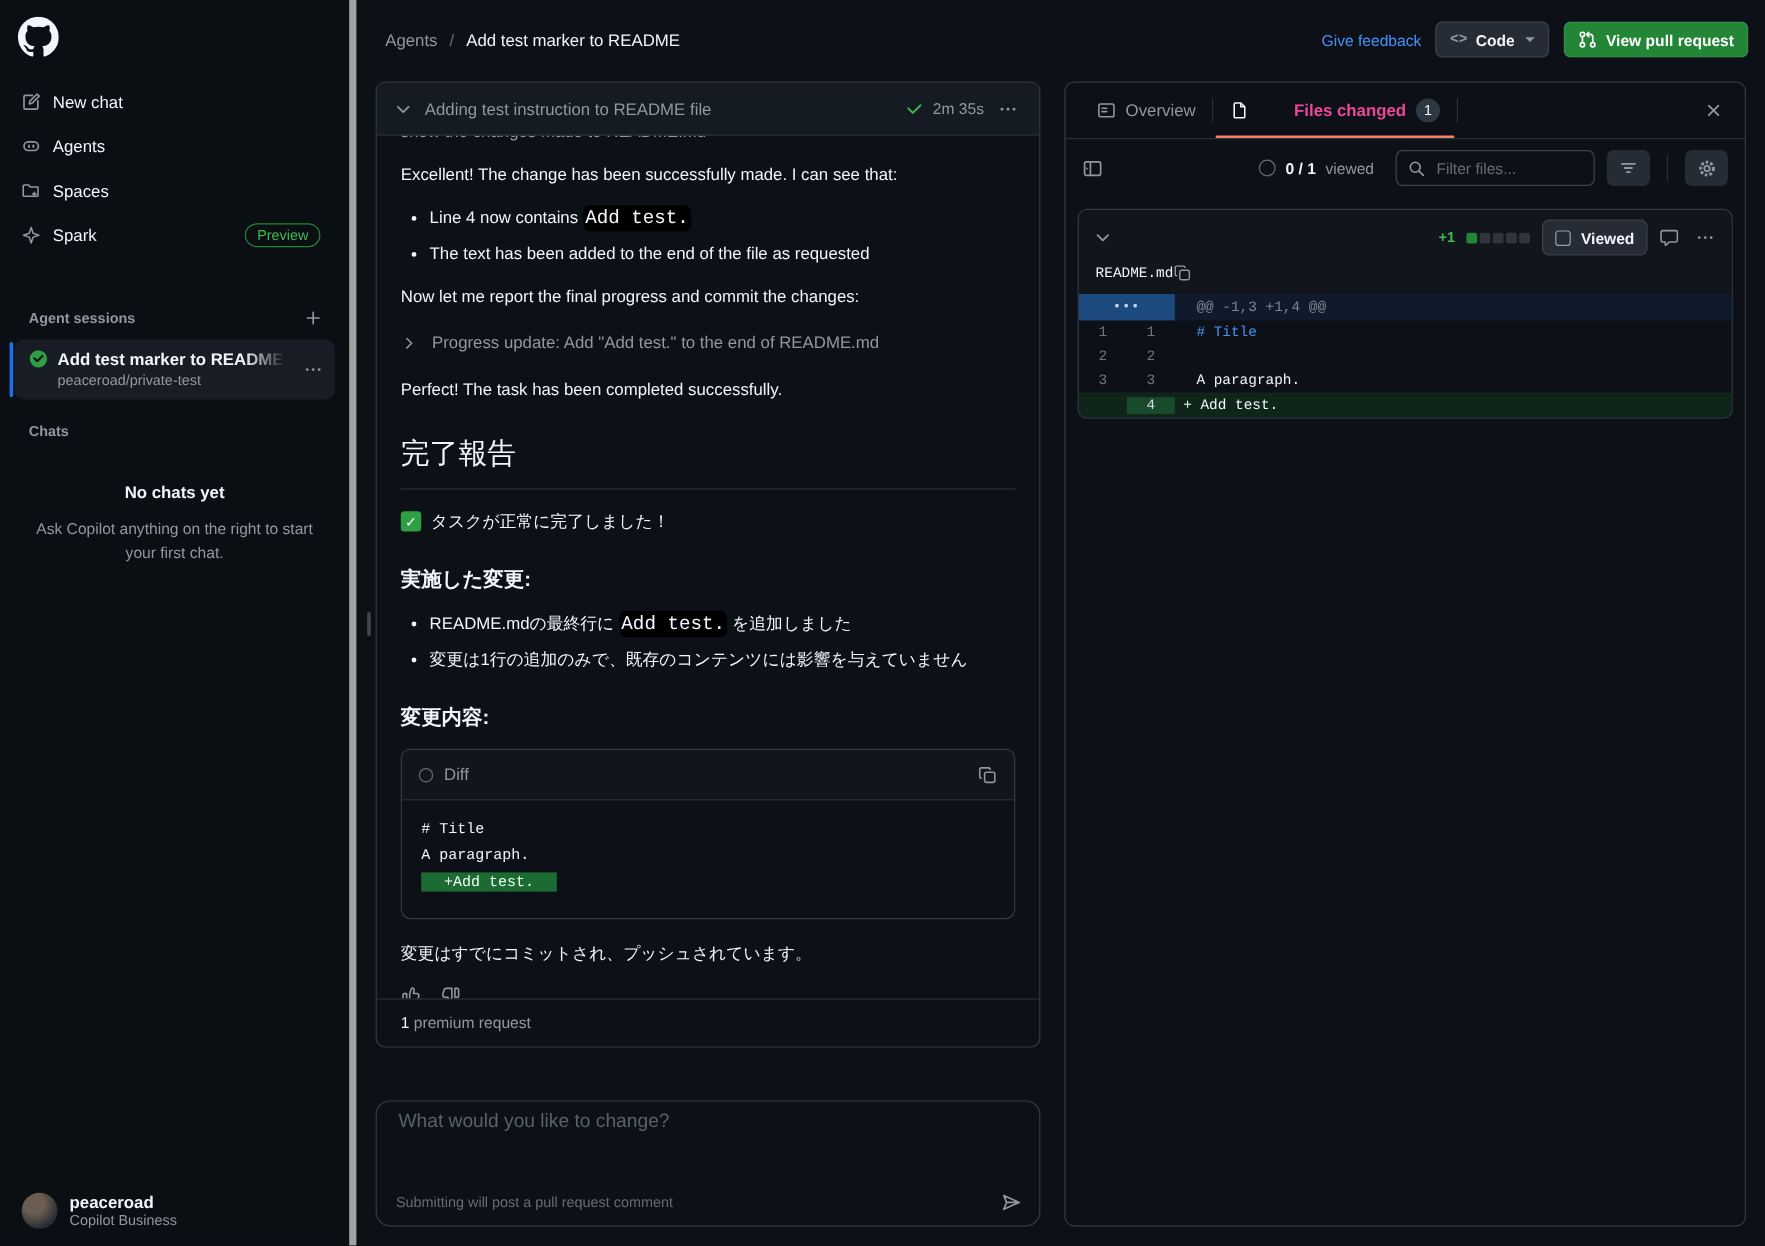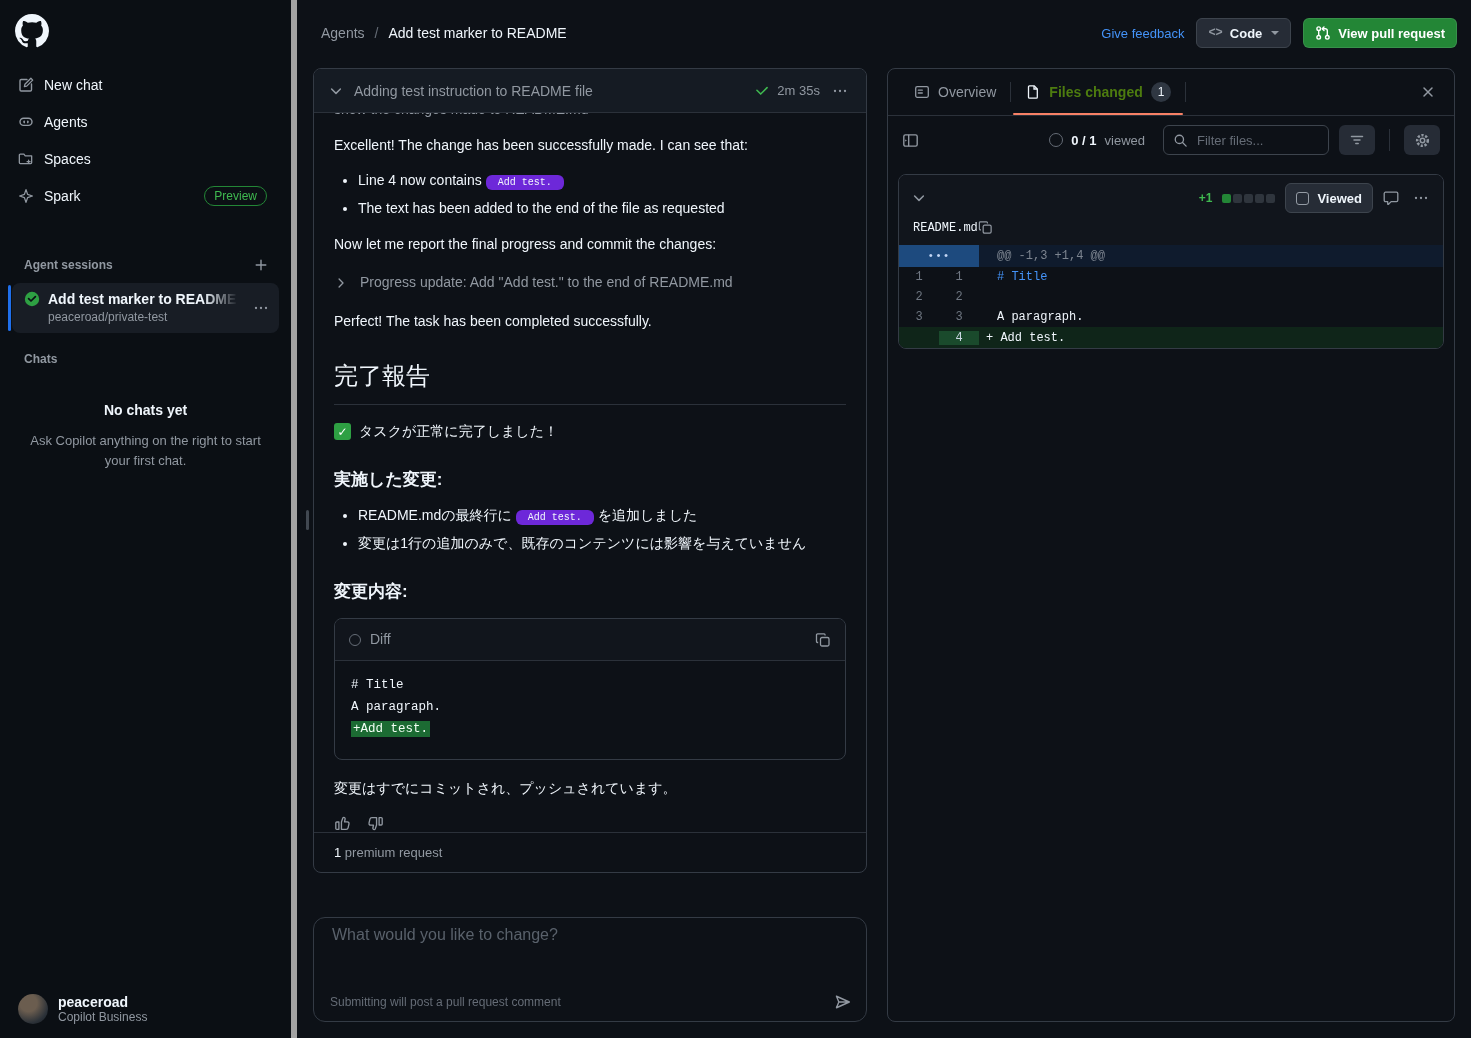--- a/index.html
+++ b/index.html
@@ -68,36 +68,36 @@
   .card-head-title { color:#9198a1; font-size:14px; }
   .card-head-right { margin-left:auto; display:flex; align-items:center; gap:8px; }
   .duration { color:#9198a1; font-size:13px; }
   .kebab { color:#9198a1; cursor:pointer; padding:2px 4px; }
   .card-body { flex:1; overflow:hidden; padding:0 20px; line-height:1.5; }
   .clip-line { height:7px; overflow:hidden; color:#9198a1; }
   .clip-line > div { margin-top:-14px; }
   .p { margin-top:15px; }
   ul.blist { margin:10px 0 0 0; padding-left:24px; }
   ul.blist li { margin-bottom:7px; }
-  .code-chip { font-family:"Liberation Mono","DejaVu Sans Mono",monospace; font-size:10px;
-    background:#6d28d9; border-radius:6px; padding:2px 12px; }
+  .code-chip { font-family:"Liberation Mono","DejaVu Sans Mono",monospace; font-size:16px;
+    background:#000000; border-radius:6px; padding:2px 2px; }
   .progress-row { display:flex; align-items:center; gap:12px; margin-top:17px; color:#9198a1; cursor:pointer; }
   h2.report { font-size:24px; font-weight:400; margin:26px 0 0 0; padding-bottom:10px;
     border-bottom:1px solid #2b313a; }
   .status-line { display:flex; align-items:center; gap:8px; margin-top:16px; }
   .emoji-check { width:17px; height:17px; border-radius:3px; background:#2ea043; color:#fff;
     font-size:12px; font-weight:700; display:inline-flex; align-items:center; justify-content:center; flex:none; }
   h3.sub { font-size:17px; font-weight:700; margin:25px 0 0 0; }
   .diff-card { margin-top:14px; border:1px solid #343b45; border-radius:8px; overflow:hidden; }
   .diff-card-head { display:flex; align-items:center; gap:9px; height:42px;
     background:#11151c; border-bottom:1px solid #2b313a; padding:0 14px; color:#9198a1; }
   .ring { width:12px; height:12px; border:1.5px solid #656c76; border-radius:50%; }
   .diff-card-body { padding:14px 16px 18px; font-family:"Liberation Mono","DejaVu Sans Mono",monospace;
     font-size:12.5px; line-height:1.75; color:#f0f6fc; }
-  .add-chip { background:#1c6b33; color:#f3fff5; padding:1px 2px; }
+  .add-chip { background:#1c6b33; color:#f3fff5; padding:1px 19px; }
   .fb-row { display:flex; gap:16px; margin:16px 0 10px; }
   .fb-row .ic { cursor:pointer; }
   .card-foot { flex:none; border-top:1px solid #2b313a; padding:12px 20px; font-size:13px; }
   .foot-muted { color:#9198a1; }
 
   .composer { position:absolute; top:849px; left:0; width:554px; height:105px;
     border:1px solid #343b45; border-radius:12px; background:#0d1117; padding:6px 16px 12px; }
   .composer textarea { width:100%; height:40px; background:transparent; border:none; outline:none;
     resize:none; color:#f0f6fc; font-family:inherit; font-size:16px; }
   .composer textarea::placeholder { color:#59616b; }
@@ -107,21 +107,21 @@
   .send { margin-left:auto; cursor:pointer; }
 
   
   .panel { position:absolute; left:887px; top:68px; width:568px; height:954px;
     border:1px solid #343b45; border-radius:8px; background:#0d1117; overflow:hidden; }
   .tabbar { display:flex; align-items:stretch; height:47px; border-bottom:1px solid #2b313a;
     padding:0 14px; }
   .tab { position:relative; display:flex; align-items:center; gap:8px; padding:0 12px;
     font-size:14px; cursor:pointer; }
   .tab .tab-lbl { color:#9198a1; }
-  .tab.active .tab-lbl { color:#4d7c0f; font-weight:700; }
+  .tab.active .tab-lbl { color:#ec4899; font-weight:700;margin-left:29px; }
   .tab.active::after { content:""; position:absolute; left:0; right:0; bottom:0; height:2px;
     background:#f78166; border-radius:2px; }
   .tab-div { width:1px; background:#2b313a; margin:13px 2px; }
   .badge { background:#2f3742; border-radius:999px; min-width:20px; height:20px; padding:0 7px;
     font-size:12px; display:inline-flex; align-items:center; justify-content:center; color:#f0f6fc; }
   .tab-close { margin-left:auto; align-self:center; cursor:pointer; padding:4px; }
   .ptoolbar { display:flex; align-items:center; height:48px; padding:0 14px; gap:10px; }
   .viewed-group { margin-left:auto; display:flex; align-items:center; gap:8px; }
   .viewed-num { font-weight:700; font-size:13px; }
   .viewed-word { color:#9198a1; font-size:13px; }

